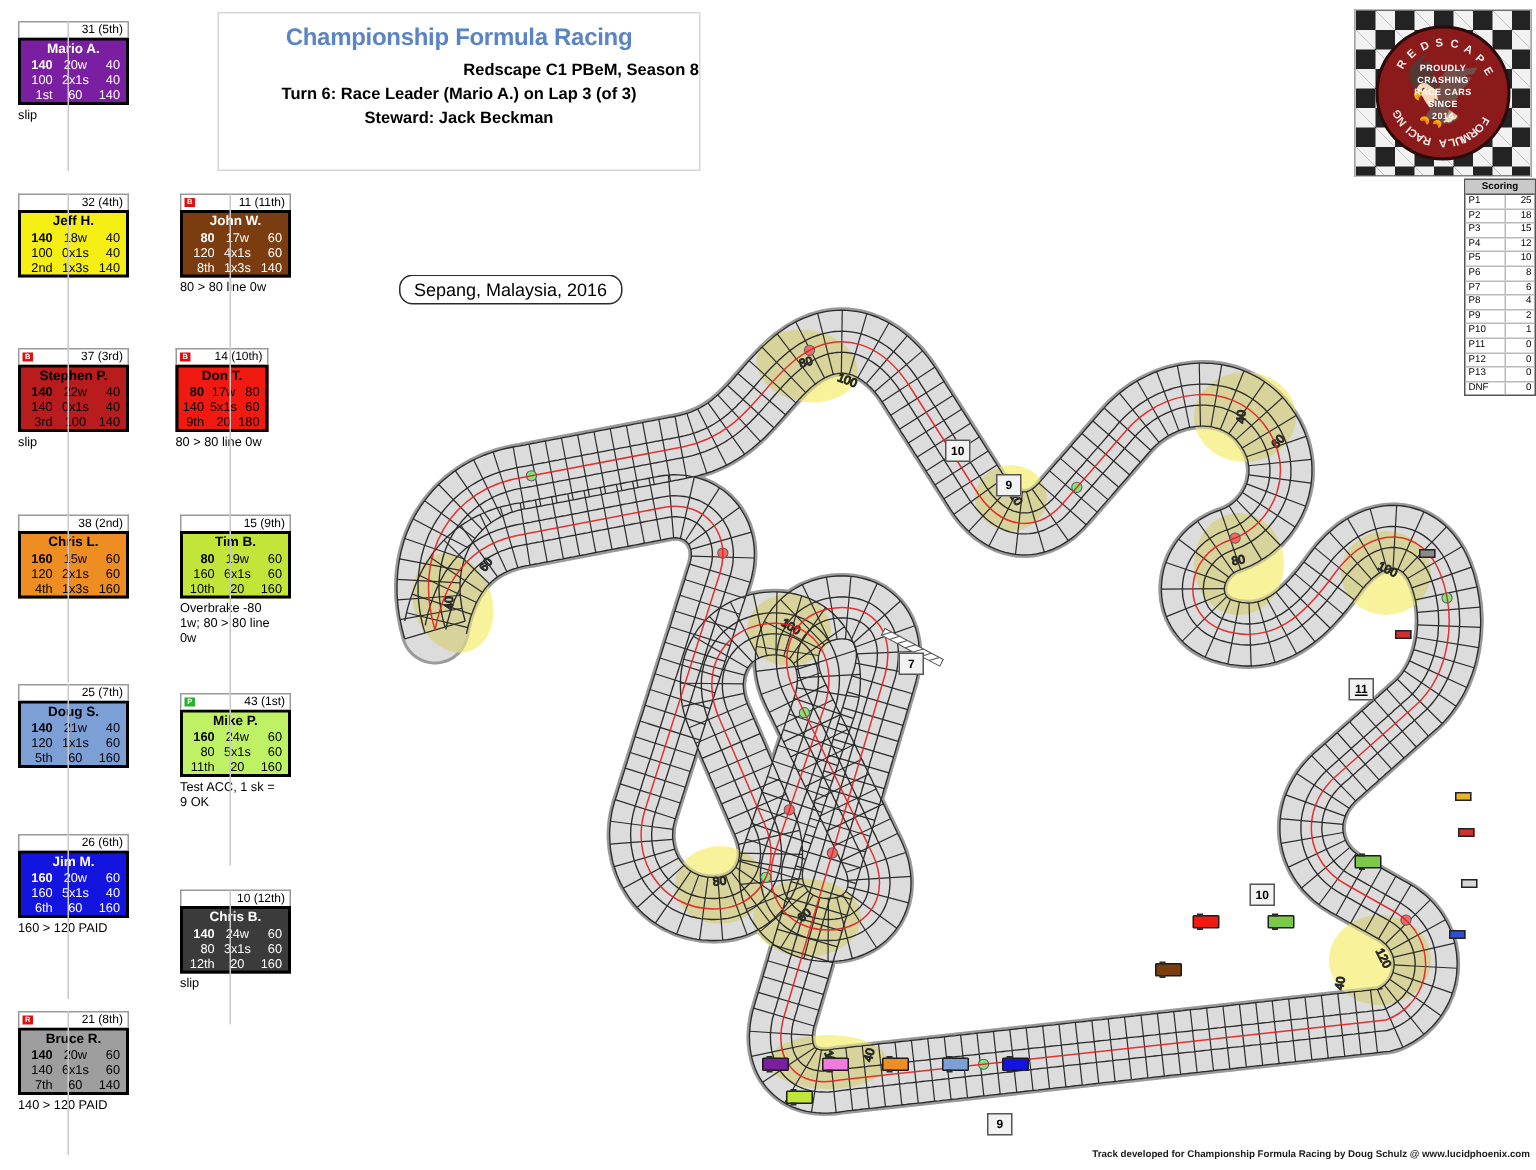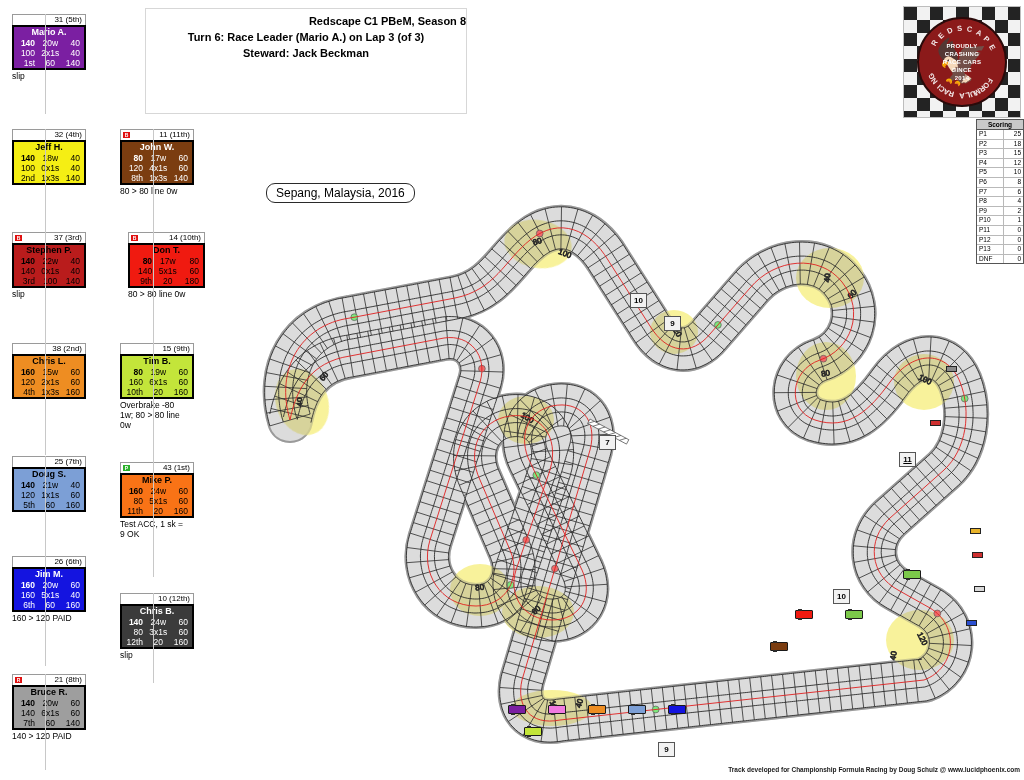--- a/index.html
+++ b/index.html
@@ -78,20 +78,21 @@
   .car:before{top:-2px;} .car:after{bottom:-2px;}
   .minicar{position:absolute;width:9px;height:4px;border:1px solid #222;}
 
   #footer{position:absolute;left:700px;top:766px;width:320px;text-align:right;
         font-size:6.5px;font-weight:bold;color:#1a1a1a;}
 </style>
 </head>
 <body>
 
 <div id="header">
+  <div class="t1">Championship Formula Racing</div>
   <div class="t2">Redscape C1 PBeM, Season 8</div>
   <div class="t4">Turn 6: Race Leader (Mario A.) on Lap 3 (of 3)</div>
   <div class="t5">Steward: Jack Beckman</div>
 </div>
 
 <div id="logo">
   <div class="checker"></div>
   <div class="logo-circle"></div>
   <div class="logo-eagle">🦅</div>
   <div class="logo-center" style="white-space:pre-line">PROUDLY
@@ -270,21 +271,21 @@
           <span class="c3">40</span>
         </div>
         <div class="card-row">
           <span class="c1">3rd</span>
           <span class="c2">100</span>
           <span class="c3">140</span>
         </div>
       </div>
       <div class="card-note">slip</div>
     </div>
-    <div class="cardwrap" style="left: 128px; top: 232px; width: 77px;">
+    <div class="cardwrap" style="left: 117px; top: 232px; width: 62px;">
       <div class="card-head"><span class="flag" style="background:#e01010">B</span><span>14 (10th)</span></div>
       <div class="card-body" style="background:#f01a10;color:#000000">
         <div class="card-name">Don T.</div>
         <div class="card-row bold">
           <span class="c1">80</span>
           <span class="c2">17w</span>
           <span class="c3">80</span>
         </div>
         <div class="card-row">
           <span class="c1">140</span>
@@ -360,21 +361,21 @@
         </div>
         <div class="card-row">
           <span class="c1">5th</span>
           <span class="c2">60</span>
           <span class="c3">160</span>
         </div>
       </div>
     </div>
     <div class="cardwrap" style="left: 120px; top: 462px; width: 74px;">
       <div class="card-head"><span class="flag" style="background:#2ab02a">P</span><span>43 (1st)</span></div>
-      <div class="card-body" style="background:#f97316;color:#000000">
+      <div class="card-body" style="background:#bef264;color:#000000">
         <div class="card-name">Mike P.</div>
         <div class="card-row bold">
           <span class="c1">160</span>
           <span class="c2">24w</span>
           <span class="c3">60</span>
         </div>
         <div class="card-row">
           <span class="c1">80</span>
           <span class="c2">5x1s</span>
           <span class="c3">60</span>

